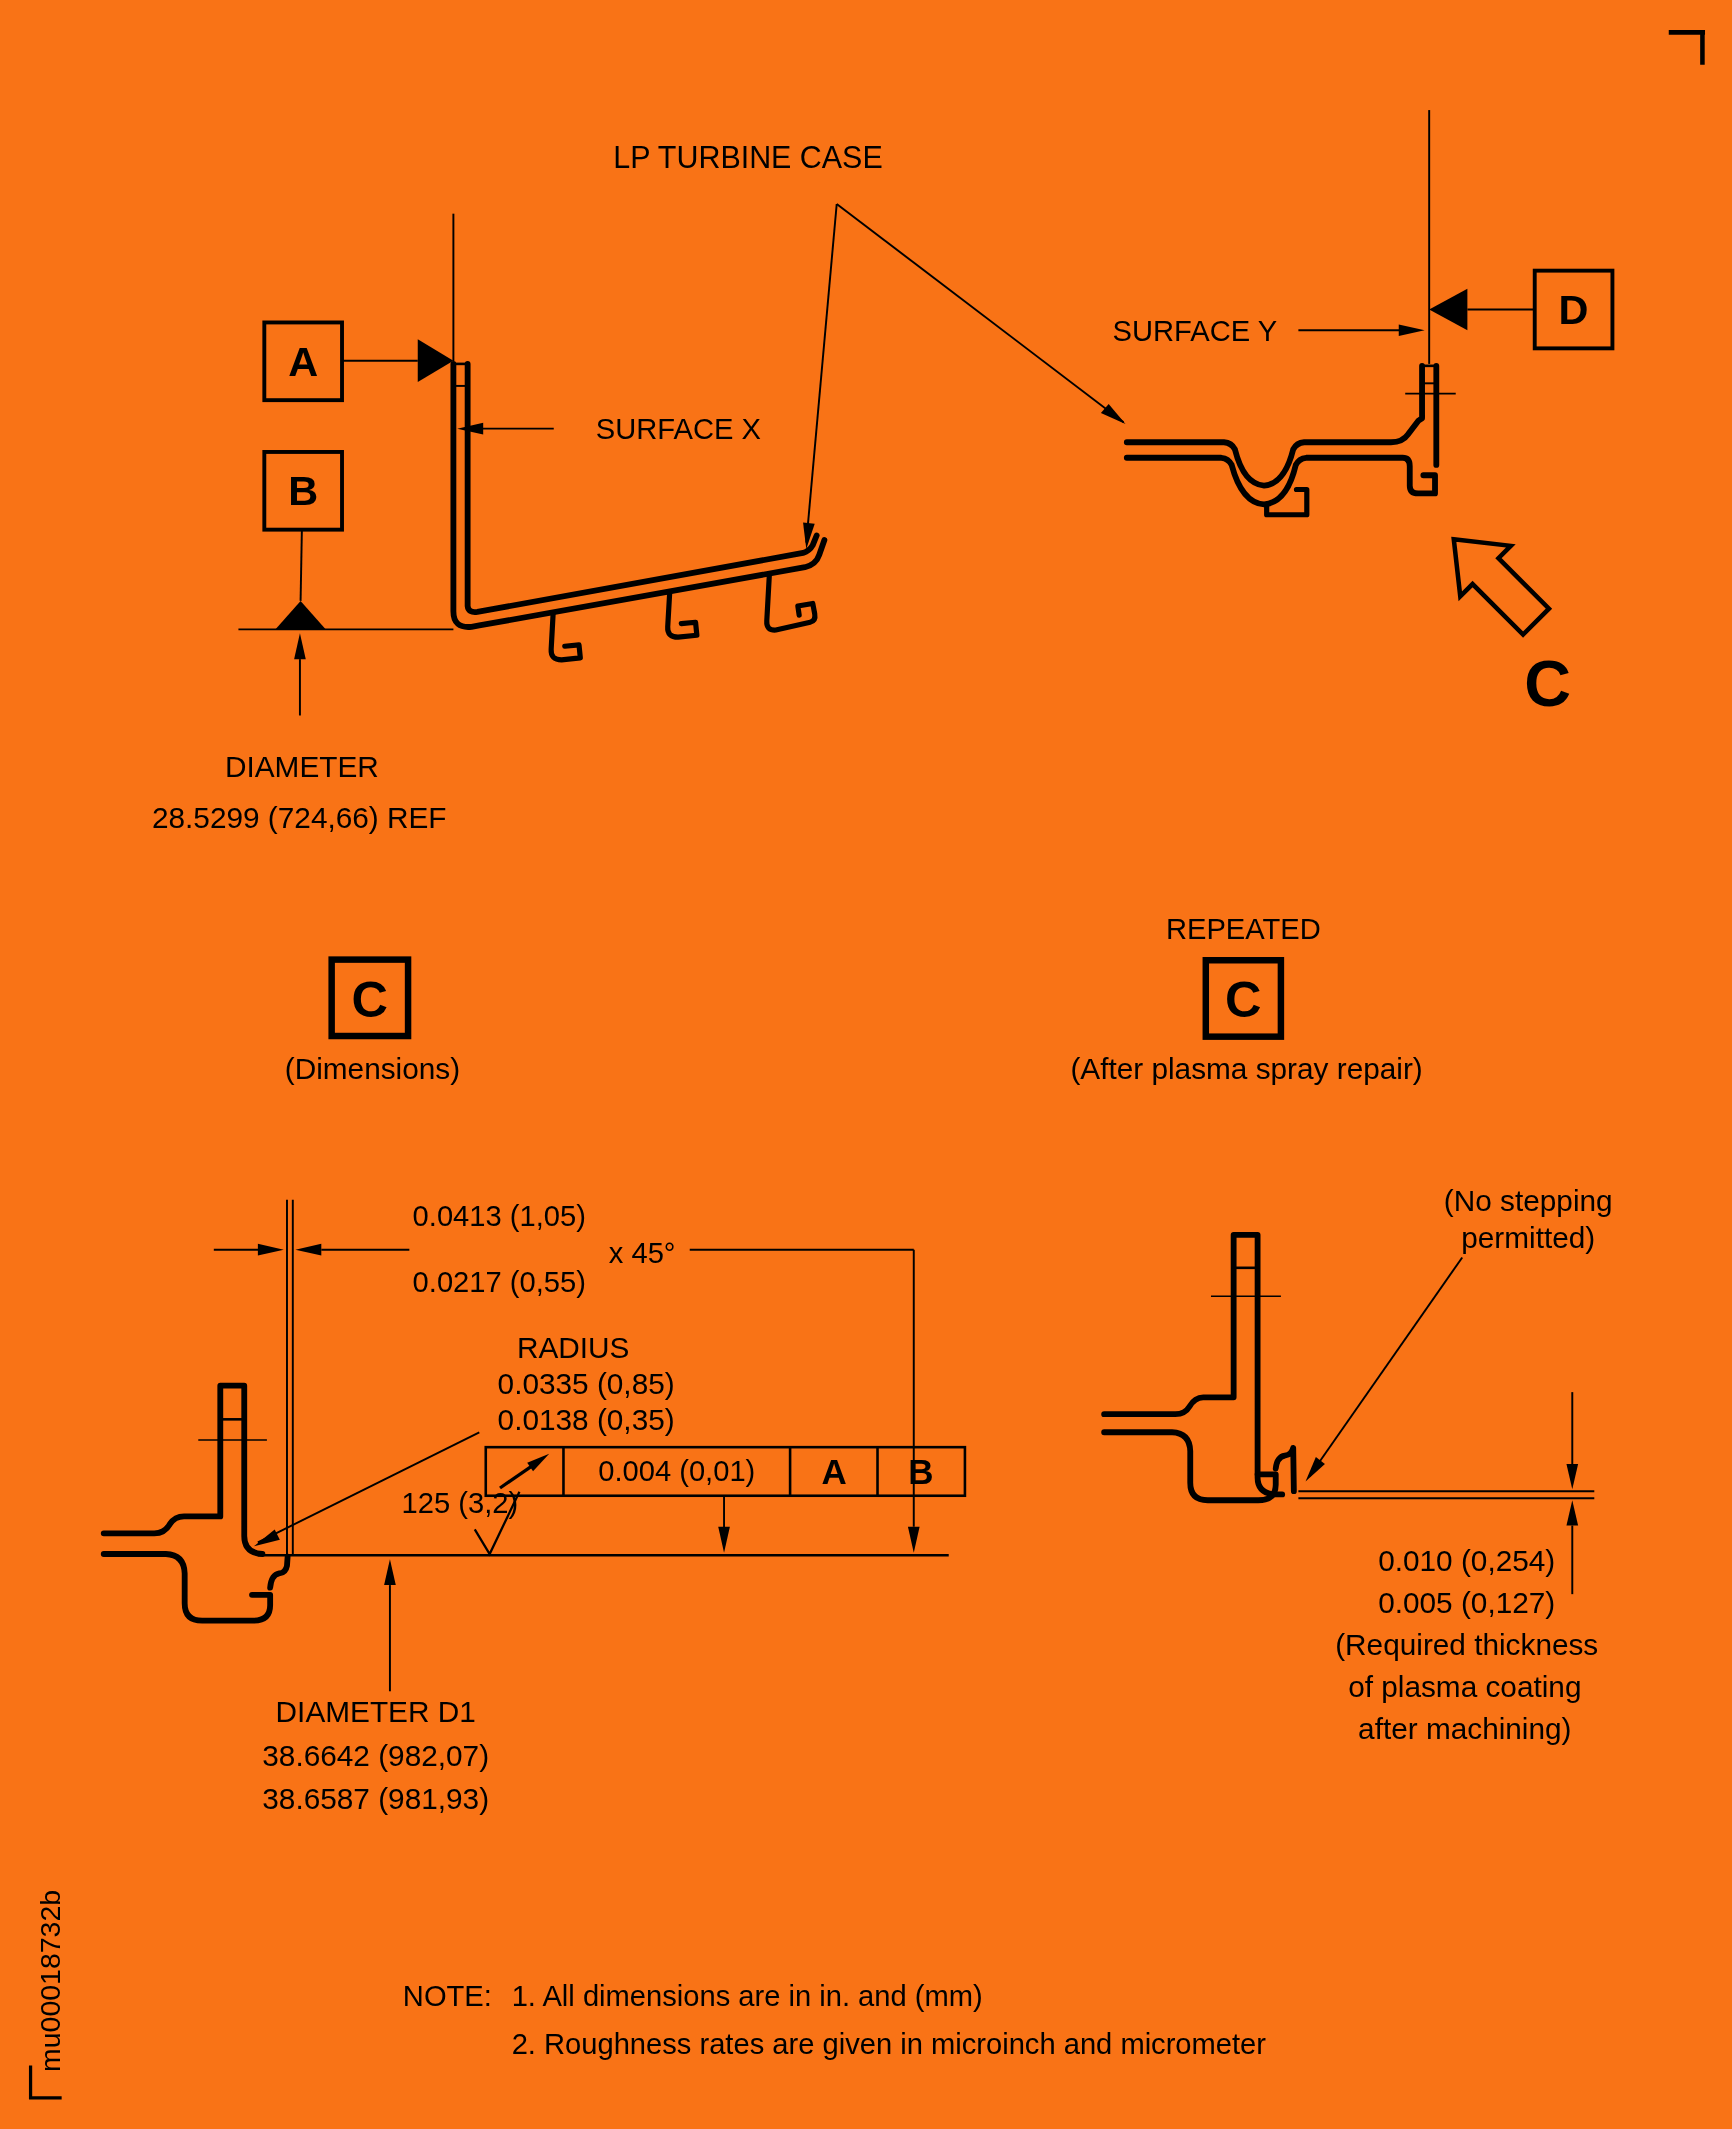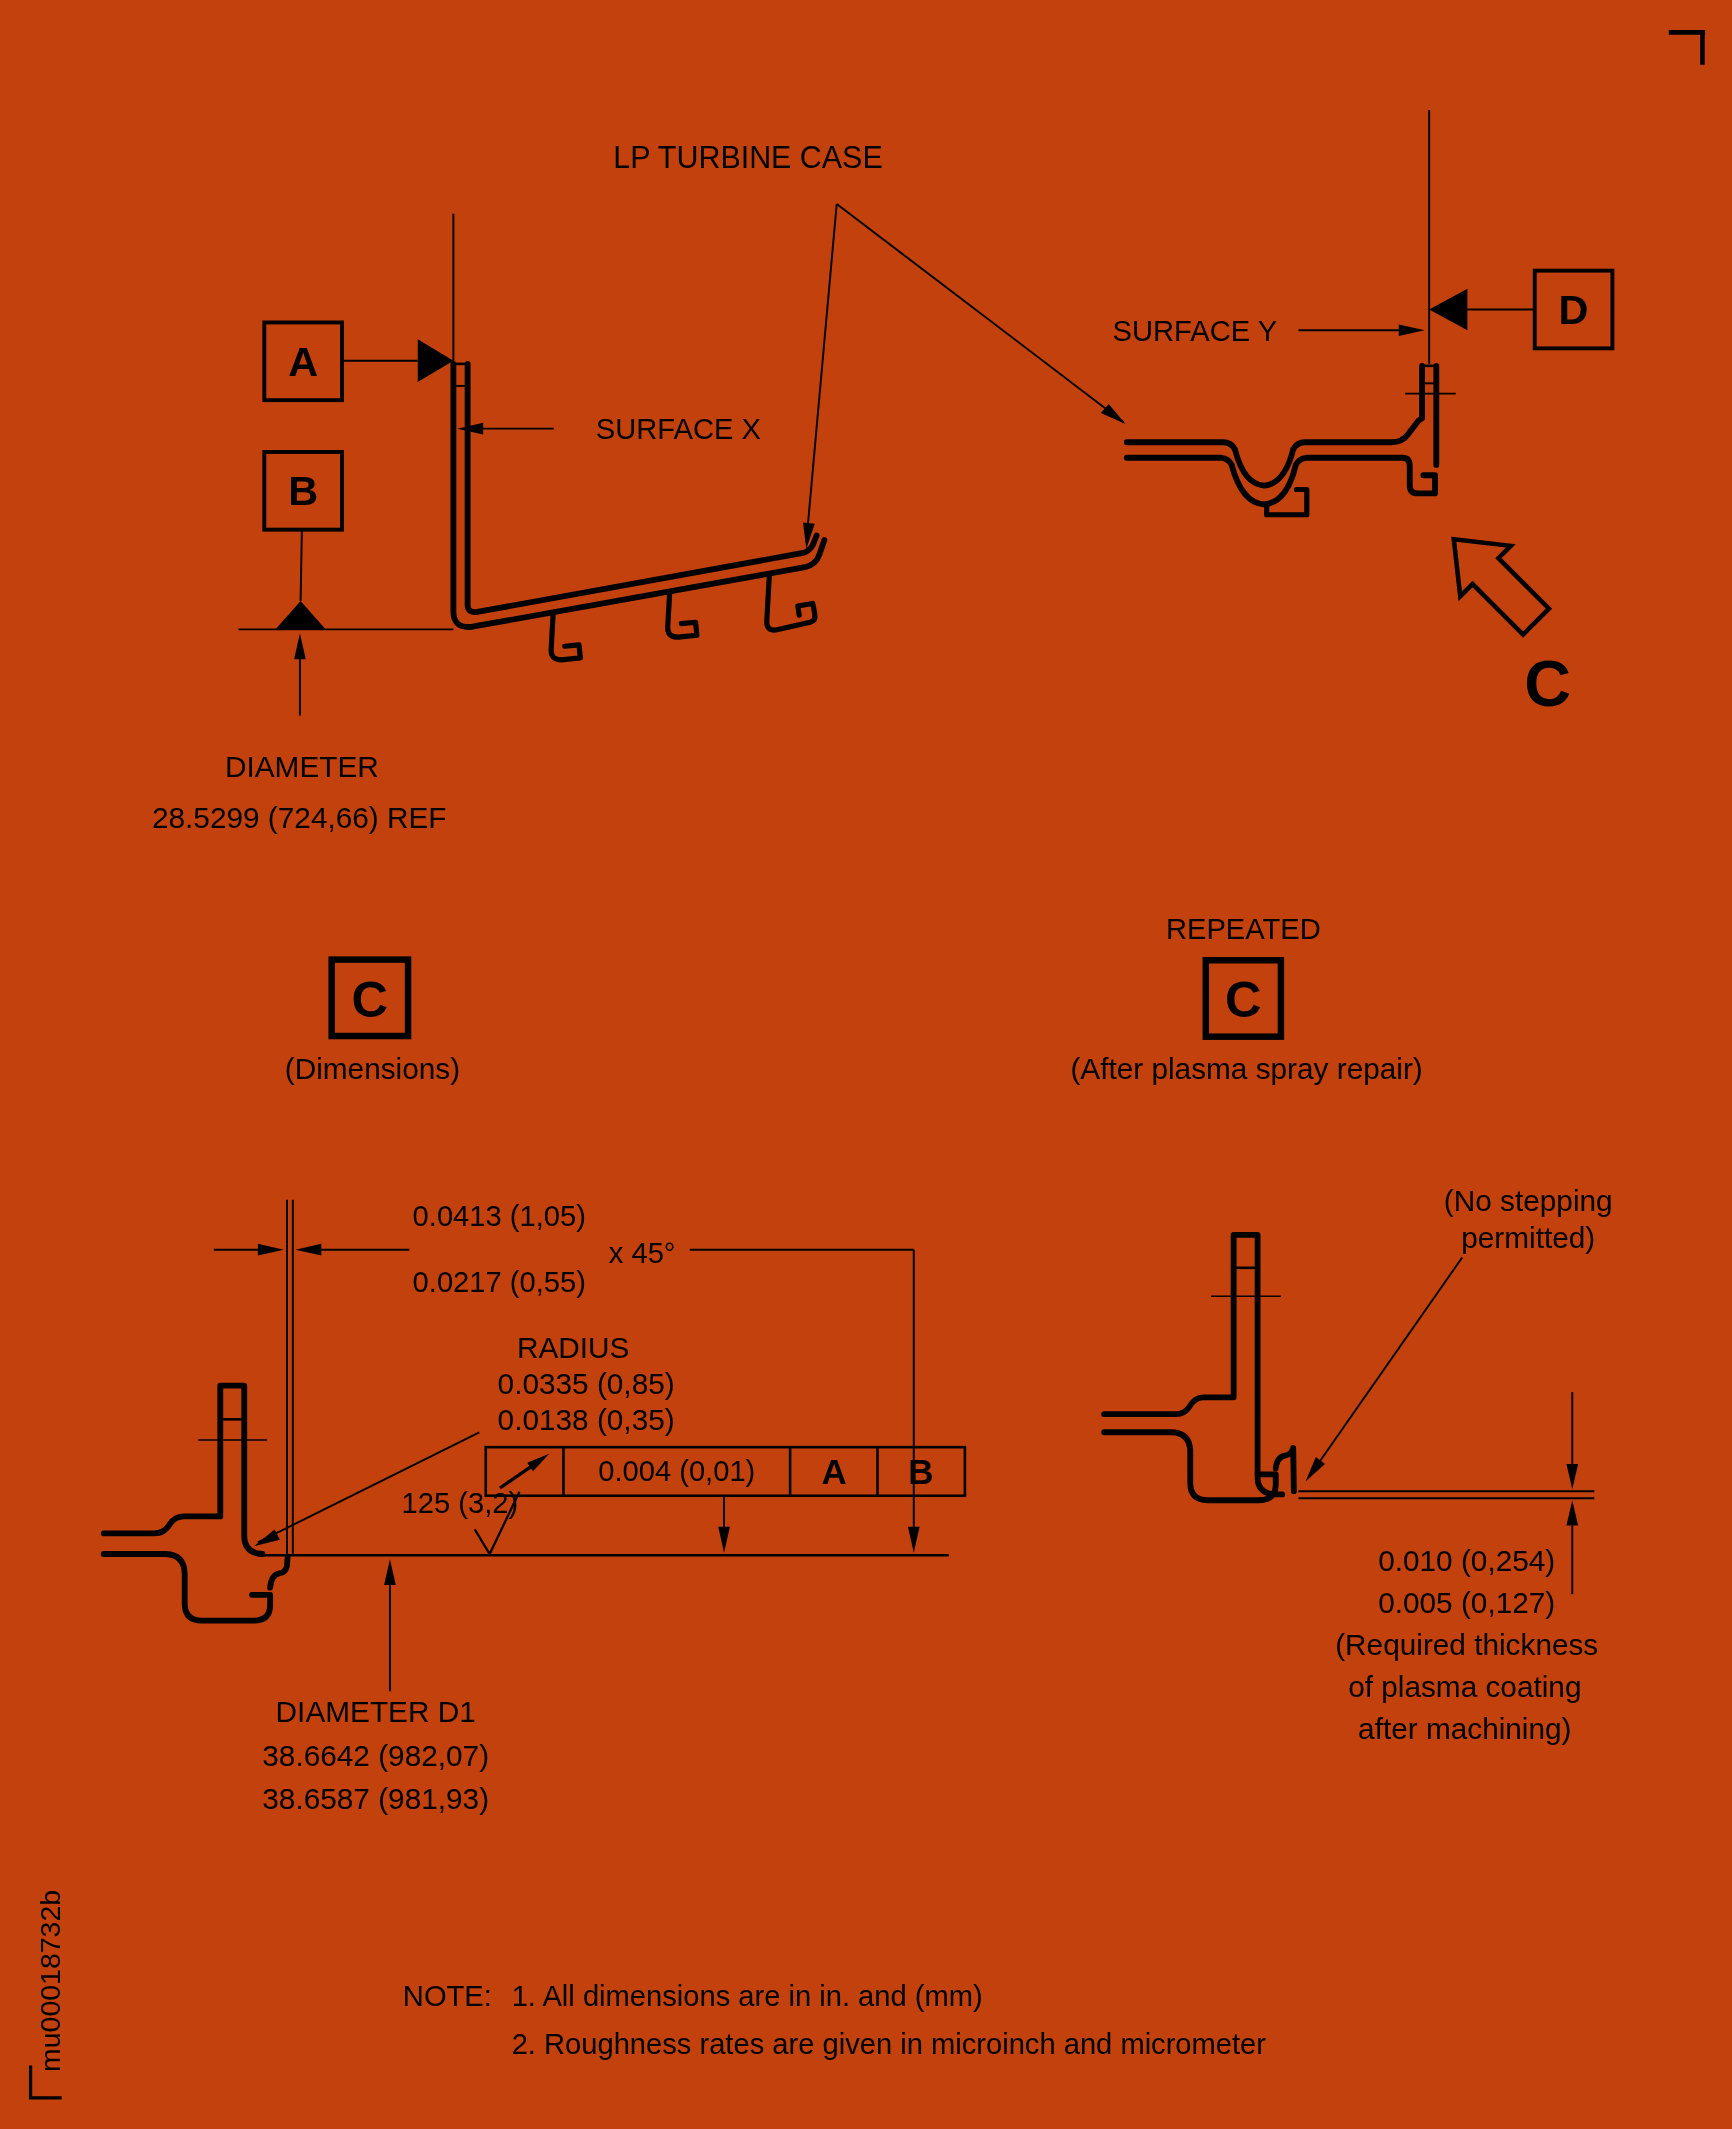--- a/index.html
+++ b/index.html
@@ -1,16 +1,16 @@
 <!DOCTYPE html>
 <html style="font-size:10.4px"><head>
 <meta charset="utf-8">
 <style>
   html,body{margin:0;padding:0;background:#ffffff;}
-  .canvas{position:relative;width:1733px;height:2129px;background:#c2410c;overflow:hidden;}
+  .canvas{position:relative;width:1733px;height:2129px;background:#f97316;overflow:hidden;}
   svg{position:absolute;left:0;top:0;}
   text{font-family:"Liberation Sans", sans-serif;fill:#000;}
   .lbl{font-size:45px;}
   .lbl46{font-size:46px;}
   .big{font-size:47px;}
   .datum{font-size:64px;font-weight:bold;}
   .datumC{font-size:78px;font-weight:bold;}
   .fcf-letter{font-size:54px;font-weight:bold;}
   .viewC{font-size:100px;font-weight:bold;}
   .code{font-size:44px;}

